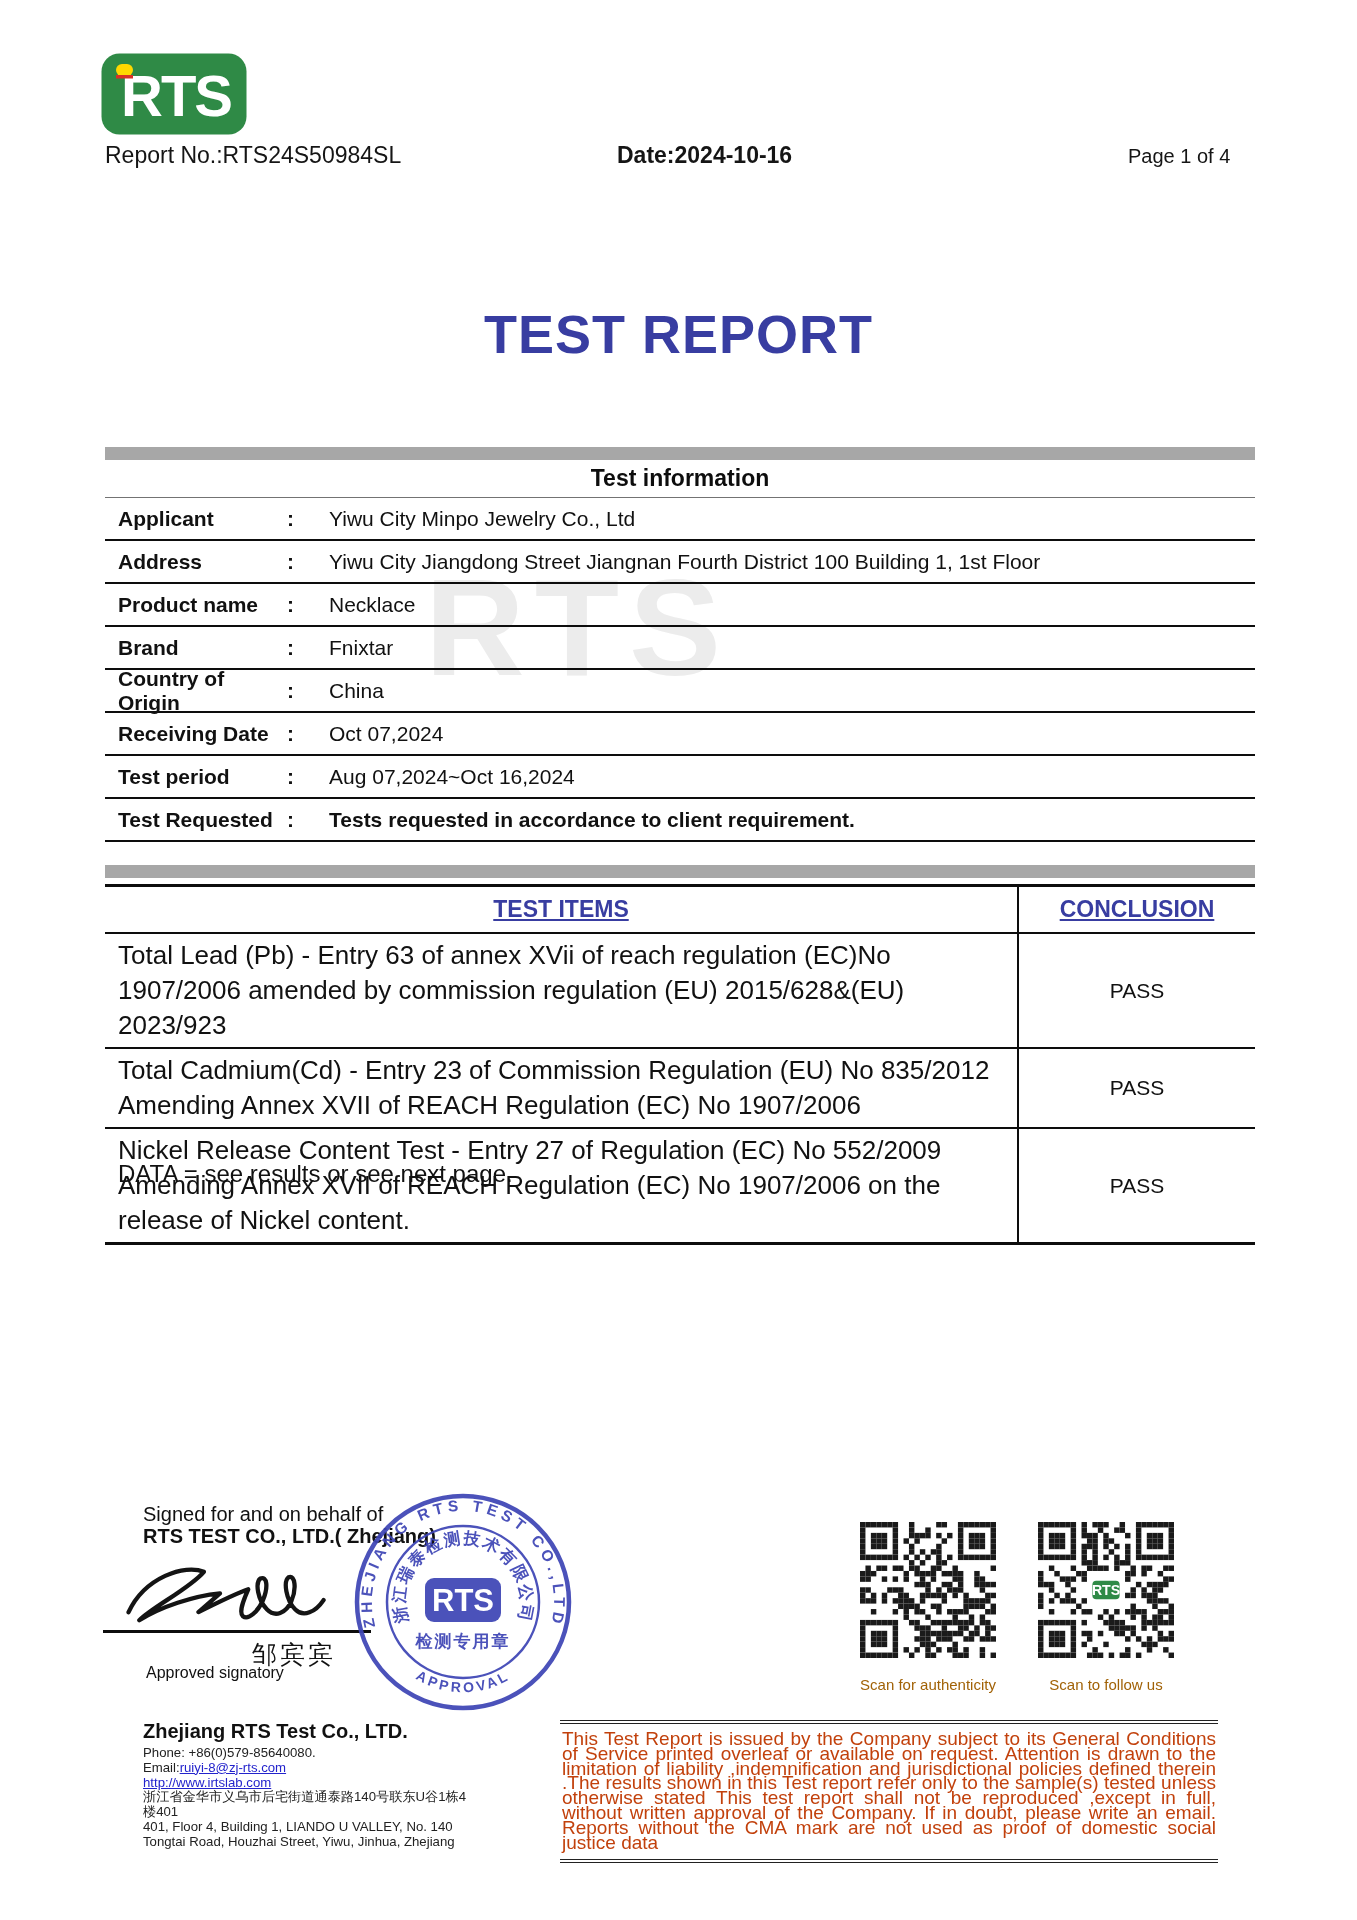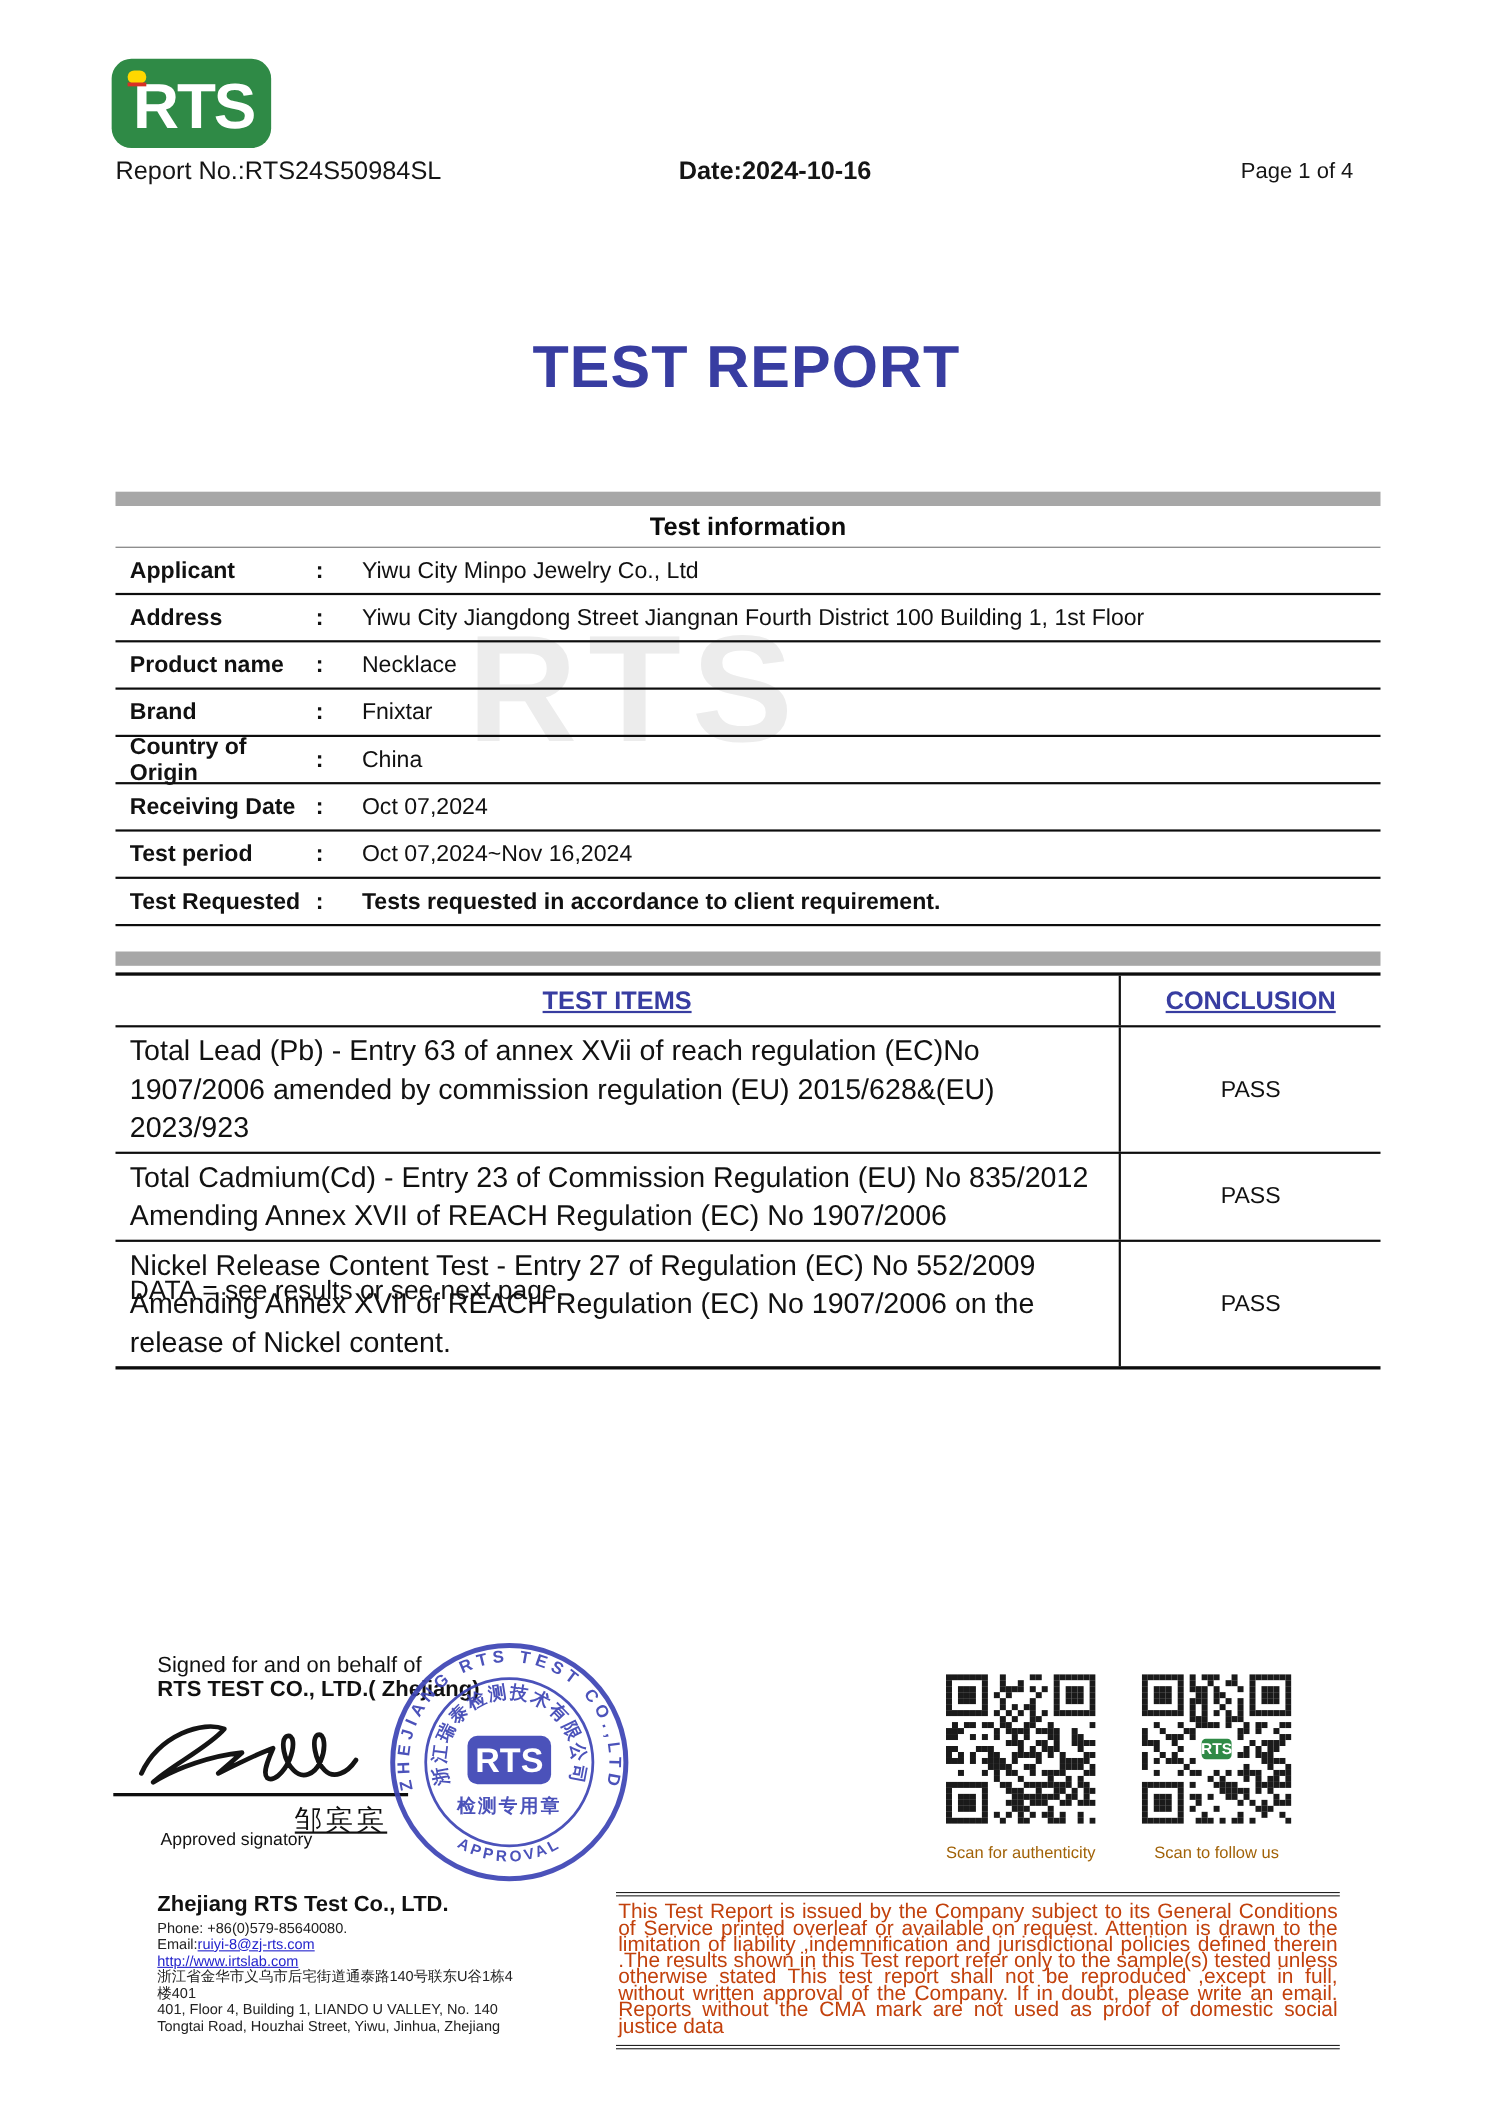--- a/index.html
+++ b/index.html
@@ -48,21 +48,21 @@
   .row-body { min-height:70px; }
   .row-body .cell-item { display:flex; flex-direction:column; justify-content:center; }
   .pass { font-size:21px; color:#111; }
   .data-note { position:absolute; left:118px; top:1160px; font-size:24px; z-index:1; }
 
   
   .sig-line1 { position:absolute; left:143px; top:1503px; font-size:20px; }
   .sig-line2 { position:absolute; left:143px; top:1525px; font-size:20px; font-weight:bold; }
   .sig-svg { position:absolute; left:112px; top:1553px; }
   .sig-rule { position:absolute; left:103px; top:1630px; width:268px; height:3px; background:#0d0d0d; }
-  .sig-cn { position:absolute; left:268px; top:1638px; font-size:25px; letter-spacing:3px;text-decoration:underline; }
+  .sig-cn { position:absolute; left:252px; top:1638px; font-size:25px; letter-spacing:3px; }
   .sig-role { position:absolute; left:146px; top:1664px; font-size:16px; }
   .stamp-svg { position:absolute; left:342px; top:1481px; opacity:.93; z-index:2; }
 
   
   .qr { position:absolute; top:1522px; }
   #qr1 { left:860px; }
   #qr2 { left:1038px; }
   .qr-label { position:absolute; top:1676px; font-size:15px; color:#a16207; width:180px; text-align:center; }
   .qr-label.l1 { left:838px; }
   .qr-label.l2 { left:1016px; }
@@ -126,21 +126,21 @@
         <span class="info-value">China</span>
       </div>
       <div class="info-row">
         <span class="info-label">Receiving Date</span>
         <span class="info-colon">:</span>
         <span class="info-value">Oct 07,2024</span>
       </div>
       <div class="info-row">
         <span class="info-label">Test period</span>
         <span class="info-colon">:</span>
-        <span class="info-value">Oct 07,2024~Nov 16,2024</span>
+        <span class="info-value">Aug 07,2024~Oct 16,2024</span>
       </div>
       <div class="info-row bold-val">
         <span class="info-label">Test Requested</span>
         <span class="info-colon">:</span>
         <span class="info-value">Tests requested in accordance to client requirement.</span>
       </div>
     </div>
   </div>
 
   <div class="bar2"></div>

